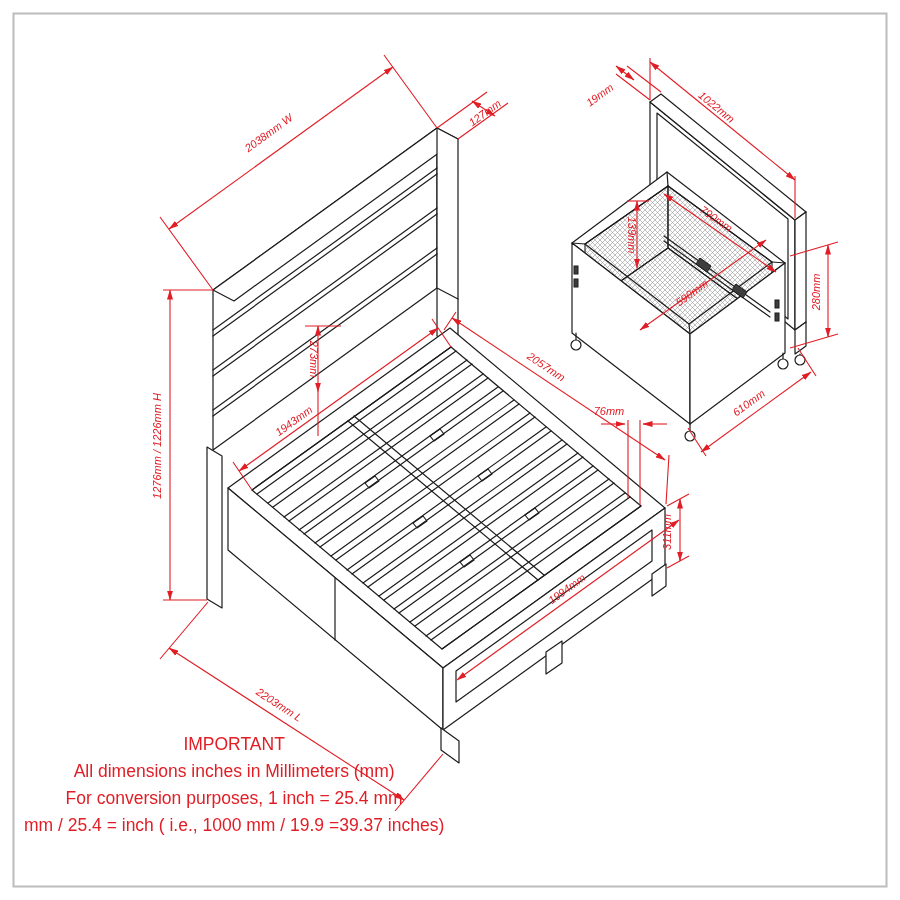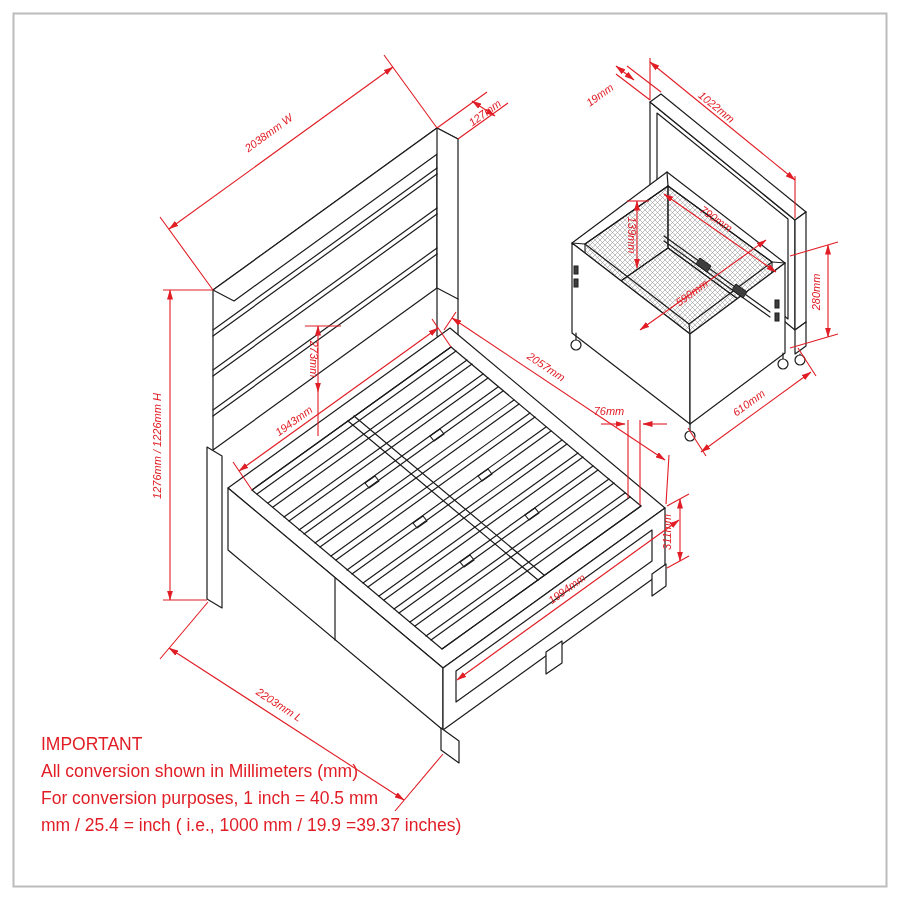--- a/index.html
+++ b/index.html
@@ -5,22 +5,22 @@
   html,body{margin:0;padding:0;background:#ffffff;}
   .page{position:relative;width:900px;height:900px;background:#ffffff;overflow:hidden;
         font-family:"Liberation Sans",sans-serif;}
   svg{position:absolute;left:0;top:0;}
   .blk{stroke:#1c1c1c;stroke-width:1.2;fill:none;stroke-linejoin:round;stroke-linecap:round;}
   .blkf{stroke:#1c1c1c;stroke-width:1.2;fill:#ffffff;stroke-linejoin:round;}
   .hw{stroke:#1c1c1c;stroke-width:1;fill:#3d3d3d;}
   .mesh{stroke:#1c1c1c;stroke-width:1.1;}
   .dim{stroke:#e11d25;stroke-width:1.1;fill:none;}
   .dim-label{font:italic 11px "Liberation Sans",sans-serif;fill:#e11d25;text-anchor:middle;}
-  .notes{position:absolute;left:41px;top:731px;color:#e11d25;font-size:17.5px;line-height:27px;
-         font-family:"Liberation Sans",sans-serif;}
+  .notes{position:absolute;left:24px;top:731px;color:#e11d25;font-size:17.5px;line-height:27px;
+         font-family:"Liberation Sans",sans-serif;text-align:center;}
   .notes-line{white-space:pre;}
 </style>
 </head>
 <body>
 
 <div class="page">
 <svg width="900" height="900" viewBox="0 0 900 900">
   <defs>
     <marker id="ar" viewBox="0 0 10 6" refX="9.5" refY="3" markerWidth="10" markerHeight="6" orient="auto-start-reverse" markerUnits="userSpaceOnUse">
       <path d="M0 0L10 3L0 6Z" fill="#e11d25"></path>
@@ -172,17 +172,17 @@
     <g>
       <path class="dim" d="M688 428 L706 456 M798 348 L816 376"></path>
       <path class="dim" marker-start="url(#ar)" marker-end="url(#ar)" d="M701 452 L811 372"></path>
       <text class="dim-label" transform="translate(751,406) rotate(-36)">610mm</text>
     </g>
   </g>
 </svg>
 
 <div class="notes">
   <div class="notes-line">IMPORTANT</div>
-  <div class="notes-line">All conversion shown in Millimeters (mm)</div>
-  <div class="notes-line">For conversion purposes, 1 inch = 40.5 mm</div>
+  <div class="notes-line">All dimensions inches in Millimeters (mm)</div>
+  <div class="notes-line">For conversion purposes, 1 inch = 25.4 mm</div>
   <div class="notes-line">mm / 25.4 = inch ( i.e., 1000 mm / 19.9 =39.37 inches)</div>
 </div>
 </div>
 
 </body></html>

